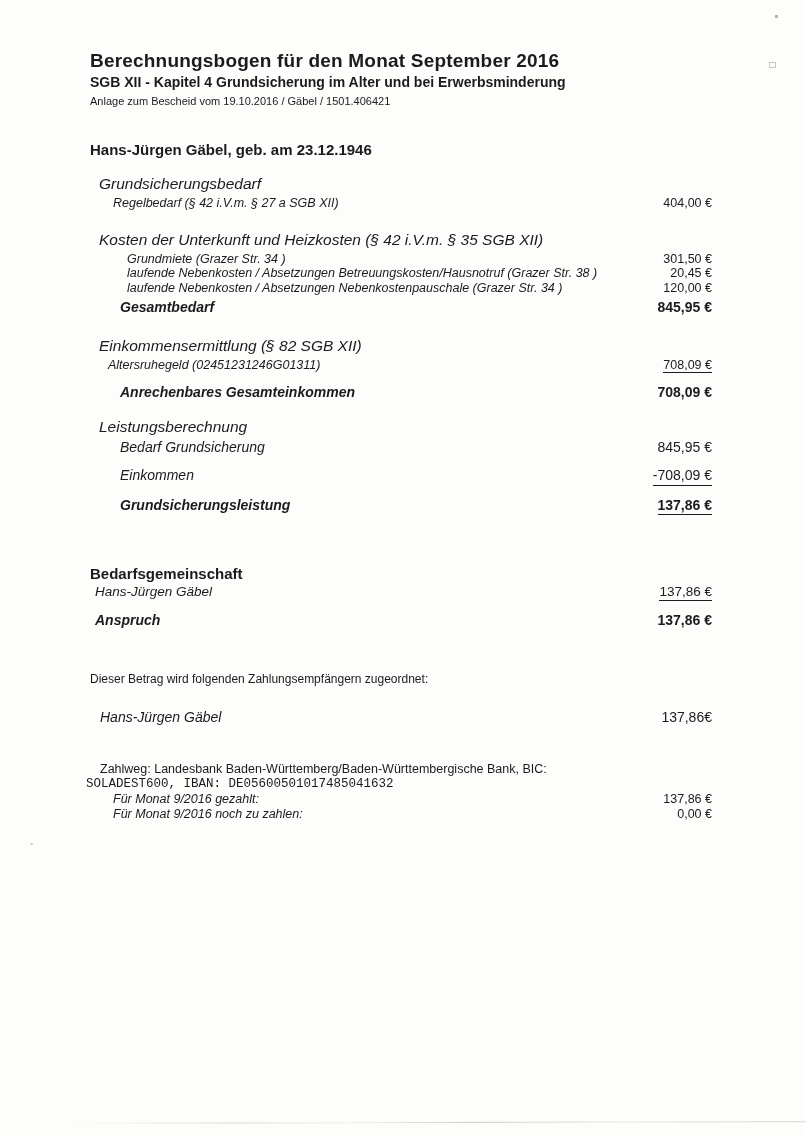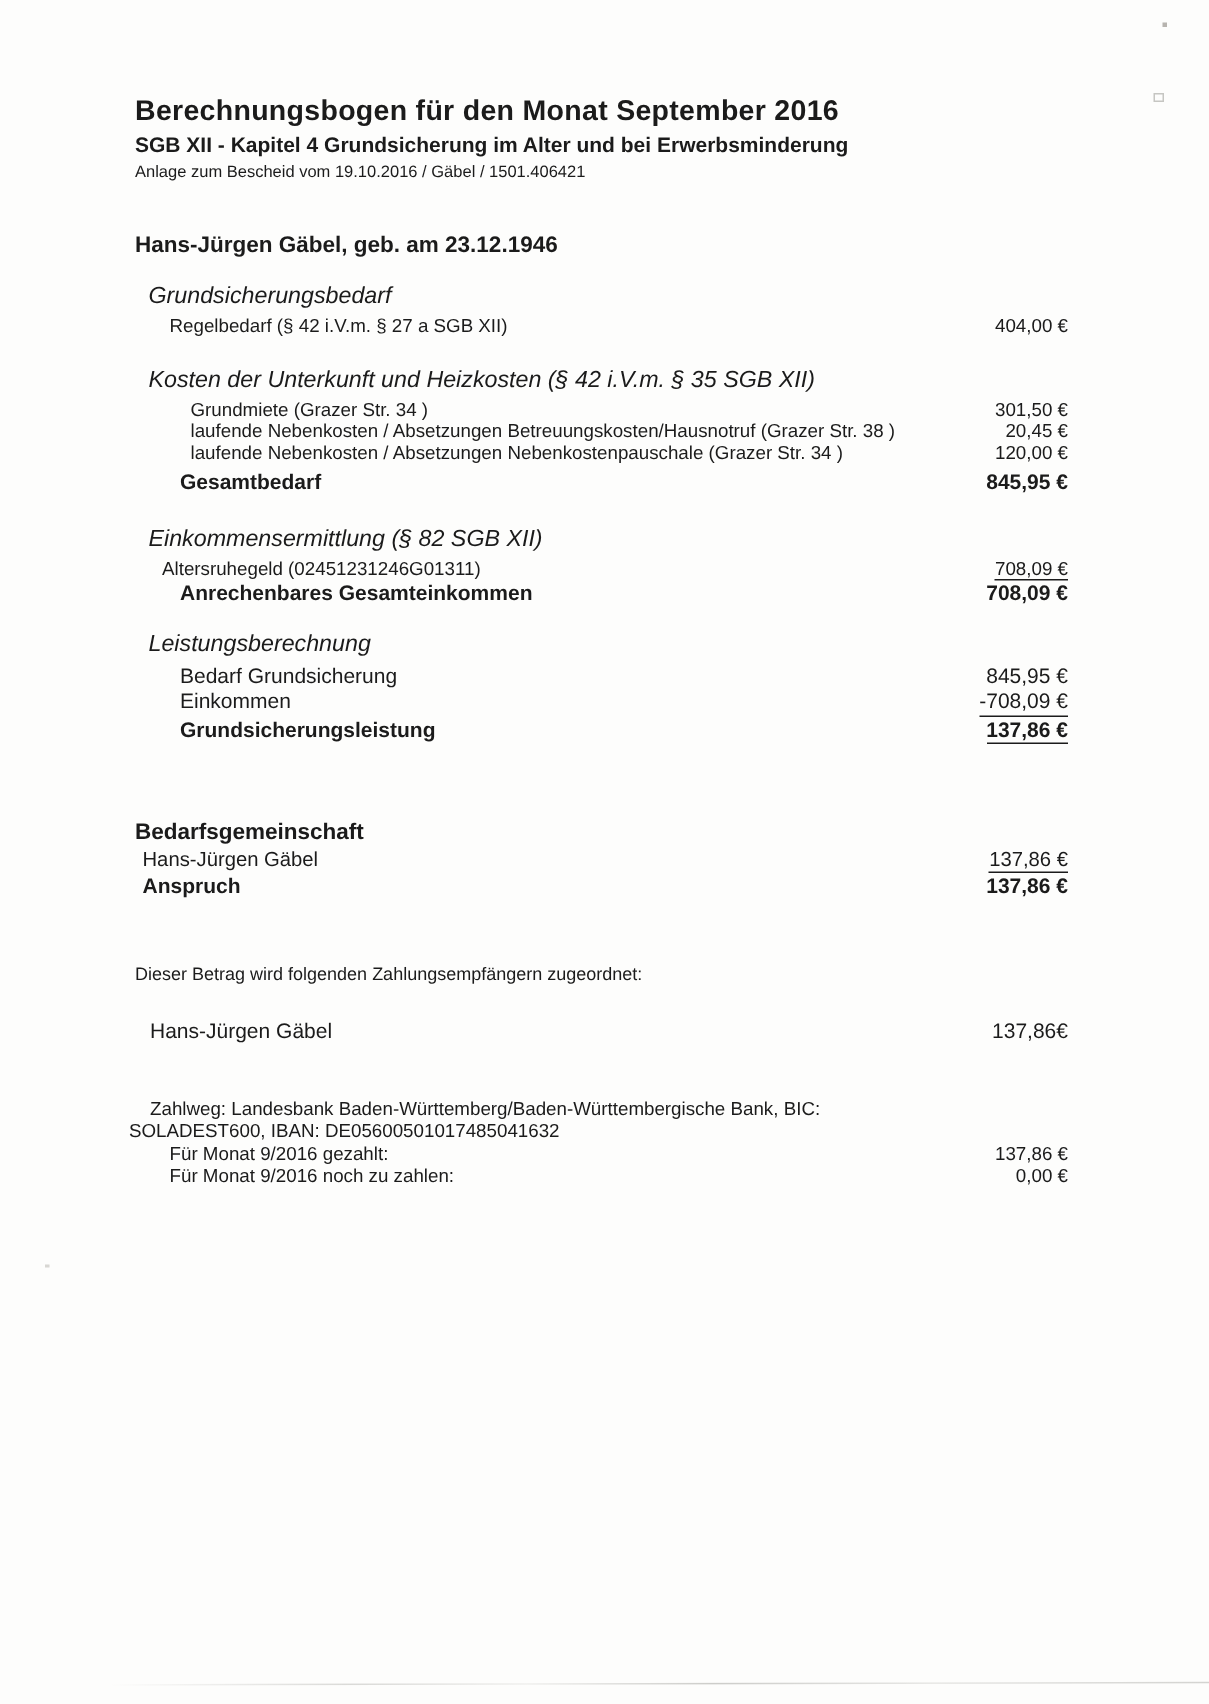--- a/index.html
+++ b/index.html
@@ -9,33 +9,33 @@
   }
   html,body{margin:0;padding:0;background:#fff;}
   .page{
     position:relative;
     width:806px;height:1136px;
     background:var(--paper);
     font-family:"Liberation Sans","DejaVu Sans",sans-serif;
     color:var(--ink);
     overflow:hidden;
   }
-  .content{position:absolute;left:90px;top:64px;width:622px;}
+  .content{position:absolute;left:90px;top:50px;width:622px;}
   .b{font-weight:700;}
   .u{border-bottom:1px solid var(--ink);}
   .title{font-size:19px;font-weight:700;line-height:22px;letter-spacing:.2px;}
   .subtitle{font-size:14px;font-weight:700;line-height:17px;margin-top:2px;}
   .annex{font-size:11px;line-height:17px;margin-top:2px;}
   .person{font-size:15px;font-weight:700;margin-top:31px;}
   .sec-heading{font-size:15.5px;font-style:italic;line-height:19px;}
   .row{display:flex;align-items:baseline;}
-  .row .lbl{flex:1 1 auto;padding-right:8px;}
+  .row .lbl{flex:1 1 auto;padding-right:8px;font-style:italic;}
   .row .val{flex:0 0 auto;text-align:right;white-space:nowrap;}
   .sm{font-size:12.5px;line-height:14.5px;}
-  .md{font-size:14px;line-height:17.5px;}
+  .md{font-size:14px;line-height:17.5px;margin-top:11px;}
   .md2{font-size:13.5px;line-height:17px;}
   .ind1{padding-left:9px;}
   .ind2{padding-left:23px;}
   .ind3{padding-left:37px;}
   .ind-total{padding-left:30px;}
   .ind-alters{padding-left:18px;}
   .ind-member{padding-left:5px;}
   .ind-recipient{padding-left:10px;}
   .mt-sec1{margin-top:16px;}
   .mt-row{margin-top:3px;}
@@ -44,21 +44,21 @@
   .mt-eink{margin-top:19px;}
   .mt-leist{margin-top:15px;}
   .mt-bg{margin-top:50px;}
   .mt-zahl{margin-top:40px;}
   .mt-recipient{margin-top:21px;}
   .bg-heading{font-size:15px;font-weight:700;line-height:18px;}
   .zahl-heading{font-size:12px;font-weight:400;line-height:18px;}
   .recipient-row .val{display:flex;flex-direction:row;align-items:flex-end;line-height:17px;}
   .zahlweg{margin-left:-4px;margin-top:3px;font-size:12.5px;line-height:15px;}
   .zahlweg .l1{display:block;padding-left:14px;margin-top:36px;}
-  .zahlweg .l2{display:block;}
+  .zahlweg .l2{display:block;font-family:Liberation Mono, monospace;}
   .scan-bottom-line{
     position:absolute;left:72px;right:0;top:1122px;height:1px;
     background:linear-gradient(90deg,
       rgba(180,180,175,0) 0%, rgba(175,175,170,.45) 22%,
       rgba(200,200,195,.25) 38%, rgba(165,165,160,.55) 55%,
       rgba(190,190,185,.35) 75%, rgba(170,170,165,.5) 100%);
     transform:rotate(-0.12deg);
   }
   .speck{position:absolute;background:transparent;}
   .speck-a{left:769px;top:62px;width:5px;height:4px;border:1px solid rgba(130,130,124,.45);}

